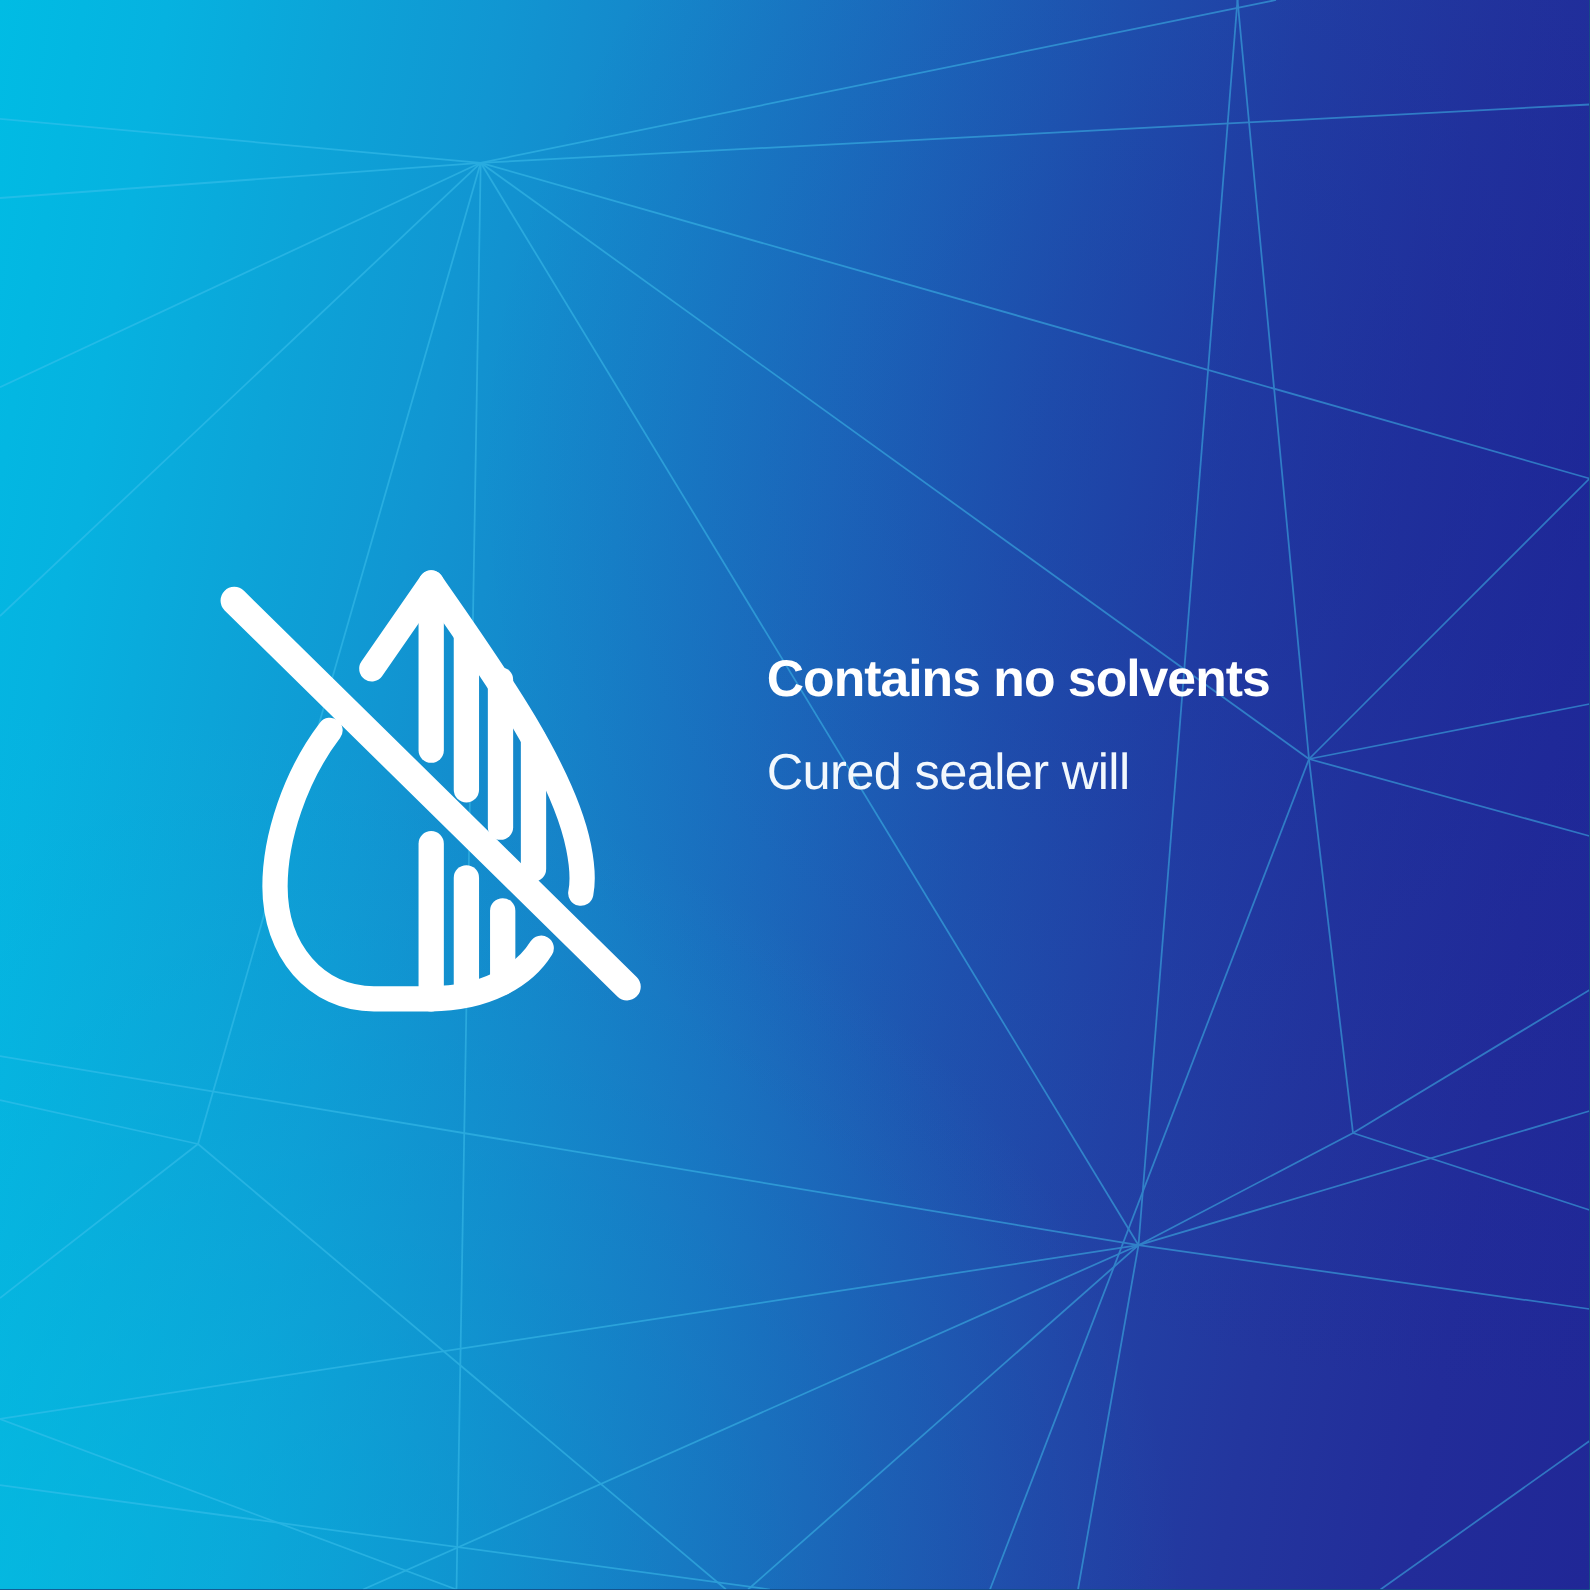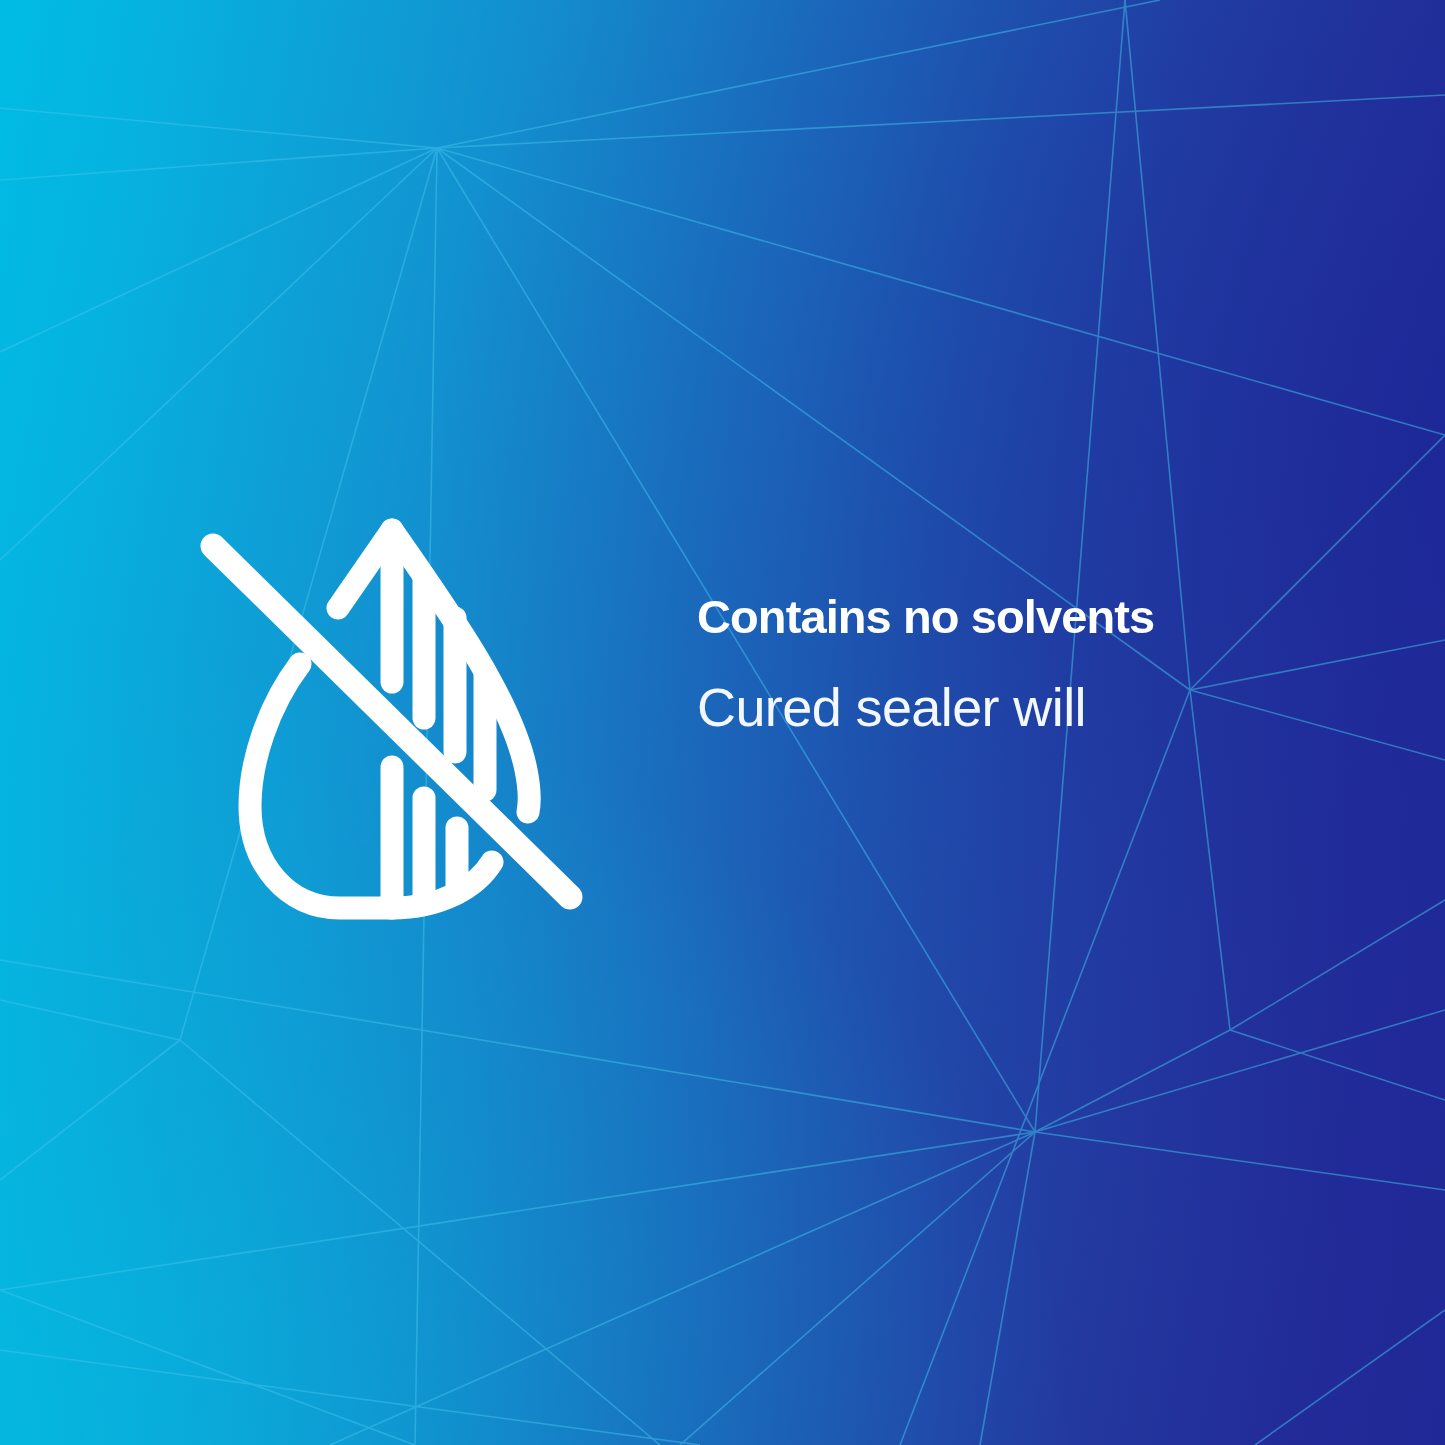--- a/index.html
+++ b/index.html
@@ -75,21 +75,21 @@
     color: #ffffff;
     font-size: 47px;
     font-weight: 700;
     letter-spacing: -0.9px;
     line-height: 1.06;
     margin: 0 0 30px 0;
     white-space: nowrap;
   }
   .subline {
     color: #f2f8fd;
-    font-size: 54px;
+    font-size: 46px;
     font-weight: 400;
     letter-spacing: -0.6px;
     line-height: 1.30;
     margin: 0;
   }
   .subline span { display: block; white-space: nowrap; }
 </style>
 </head>
 <body>
 

